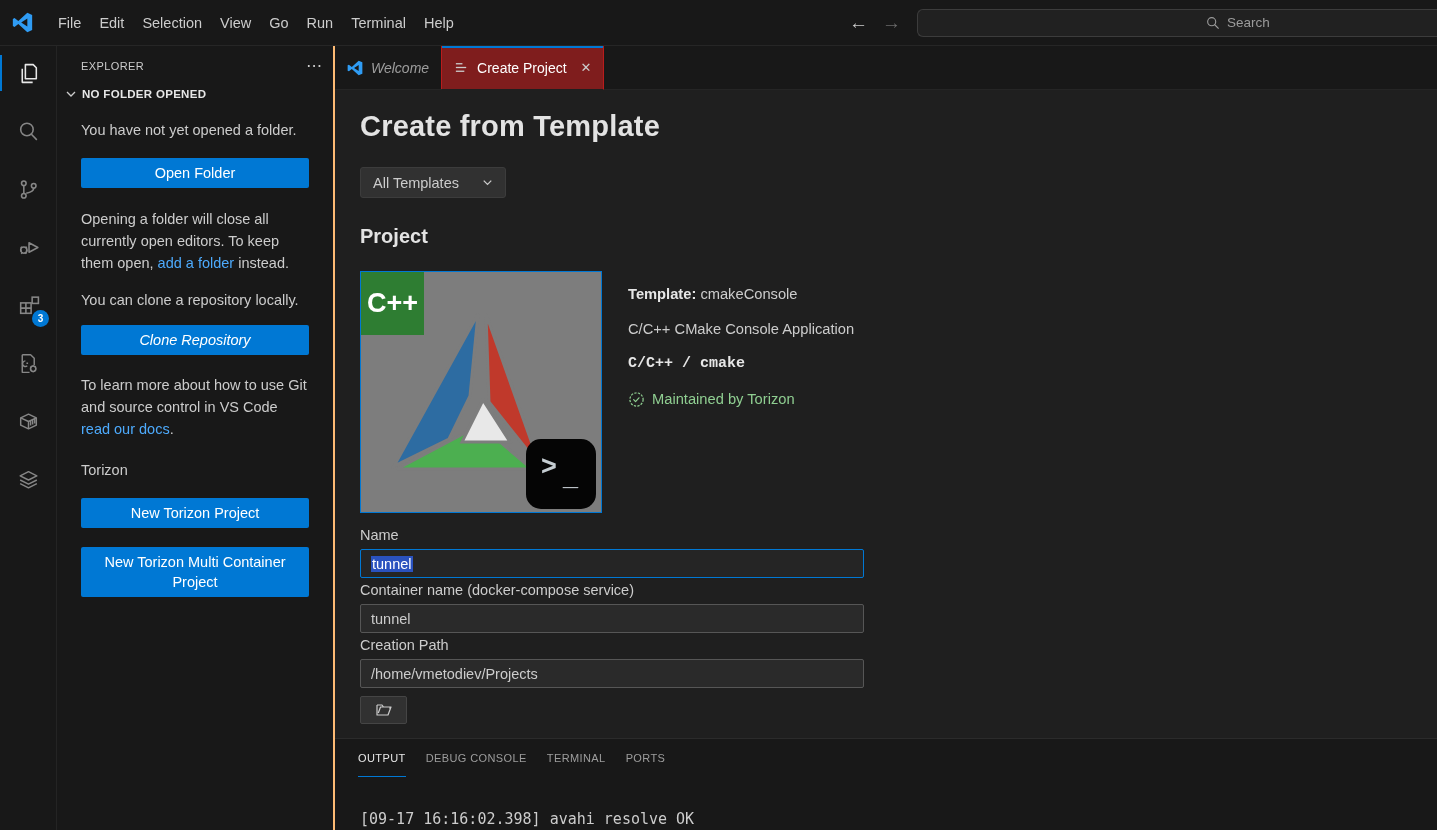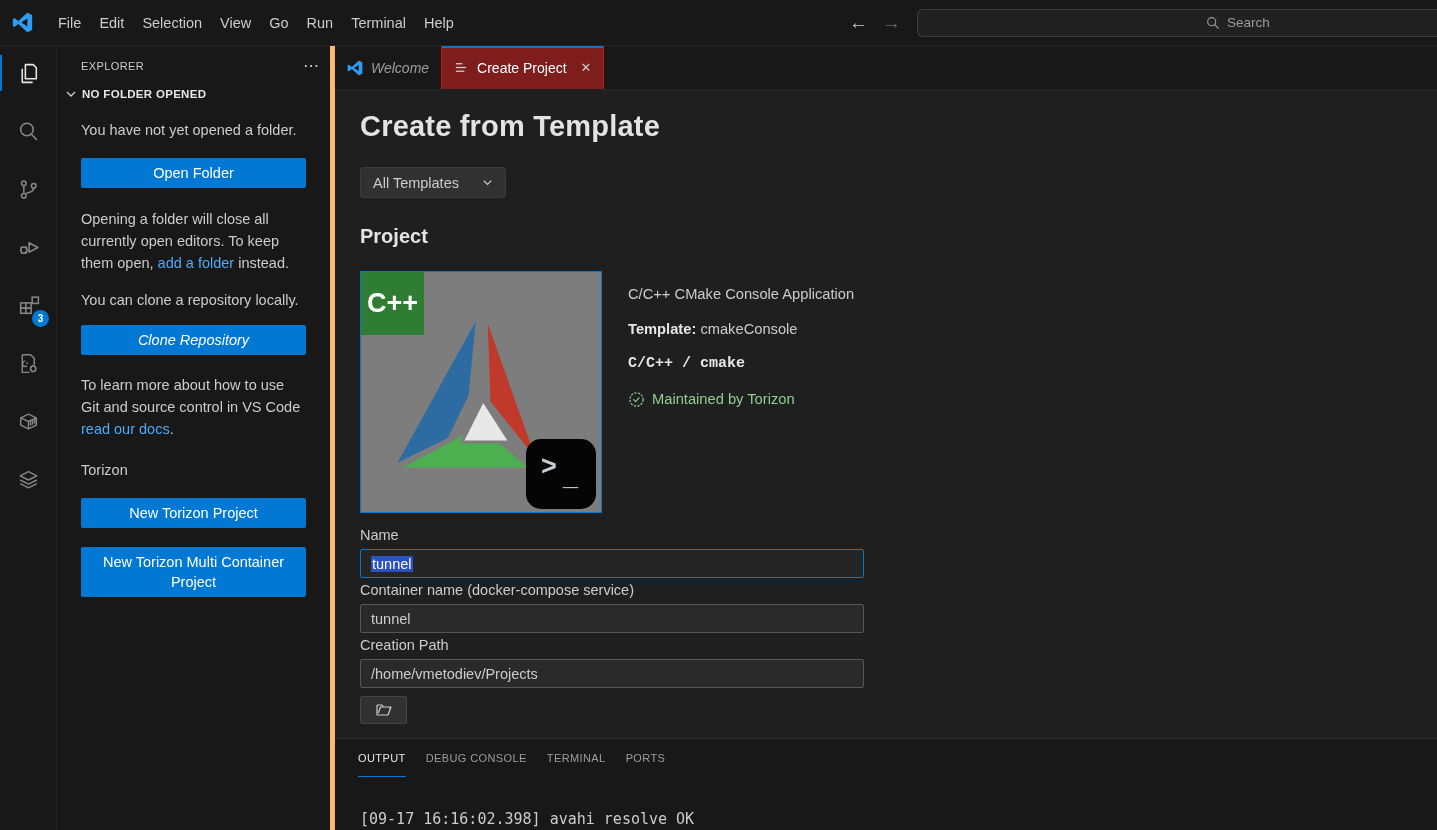--- a/index.html
+++ b/index.html
@@ -45,21 +45,21 @@
     content:""; position:absolute; left:0; top:6px; bottom:6px; width:2px; background:#0078d4;
   }
   .ab-badge {
     position:absolute; right:7px; bottom:2px; min-width:17px; height:17px; border-radius:50%;
     background:#0078d4; color:#ffffff; font-size:10px; font-weight:700;
     display:flex; align-items:center; justify-content:center;
   }
 
   
   .sidebar {
-    width:278px; background:#181818; border-right:5px solid #fdba74;
+    width:278px; background:#181818; border-right:2px solid #fdba74;
     flex:none; font-size:14.5px; overflow:hidden;
   }
   .sb-header { display:flex; align-items:center; padding:14px 10px 0 24px; }
   .sb-title { font-size:11px; letter-spacing:.4px; color:#cccccc; }
   .sb-more { margin-left:auto; color:#cccccc; font-size:16px; letter-spacing:1px; line-height:10px; }
   .sb-section { display:flex; align-items:center; gap:3px; margin:14px 0 0 6px; font-weight:700; font-size:11.5px; color:#e7e7e7; letter-spacing:.3px; }
   .sb-body { padding:0 24px; }
   .sb-body p { line-height:22px; color:#cccccc; }
   .p1 { margin-top:17px; }
   .p2 { margin-top:20px; }
@@ -329,25 +329,25 @@
             <polygon points="36,197 171,197 119,153" fill="#4caf50" stroke="#7d7d7d" stroke-width="3"></polygon>
             <polygon points="122,128 101,170 149,170" fill="#e8e8e8" stroke="#7d7d7d" stroke-width="3"></polygon>
           </svg>
           <div class="tpl-badge">C++</div>
           <div class="term-badge">
             <span class="gt">&gt;</span>
               <span class="us">_</span>
           </div>
         </div>
         <div class="tpl-meta">
-          <div class="meta-row">C/C++ CMake Console Application</div>
           <div class="meta-row">
             <b>Template:</b>
             <span>cmakeConsole</span>
           </div>
+          <div class="meta-row">C/C++ CMake Console Application</div>
           <div class="meta-row meta-stack">C/C++ / cmake</div>
           <div class="meta-row meta-maintained">
             <span>
               <svg width="17" height="17" viewBox="0 0 18 18" fill="none" stroke="#8fce91" stroke-width="1.3">
                   <circle cx="9" cy="9" r="7" stroke-dasharray="2.4 1.4"></circle>
                   <path d="M6 9.2l2 2 3.6-4" stroke-linecap="round" stroke-linejoin="round"></path>
                 </svg>
             </span>
             <span>Maintained by Torizon</span>
           </div>

